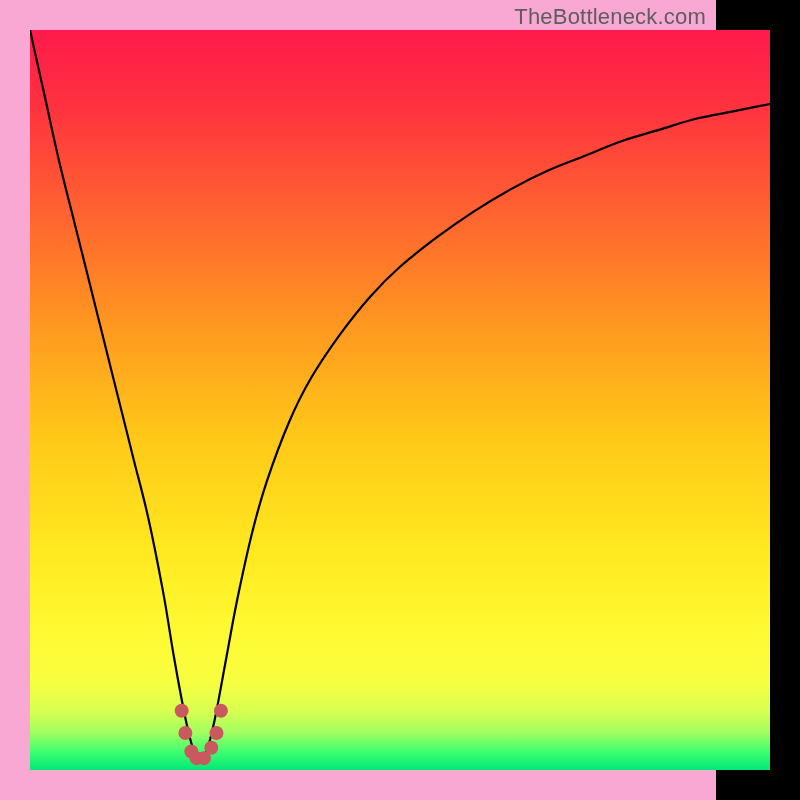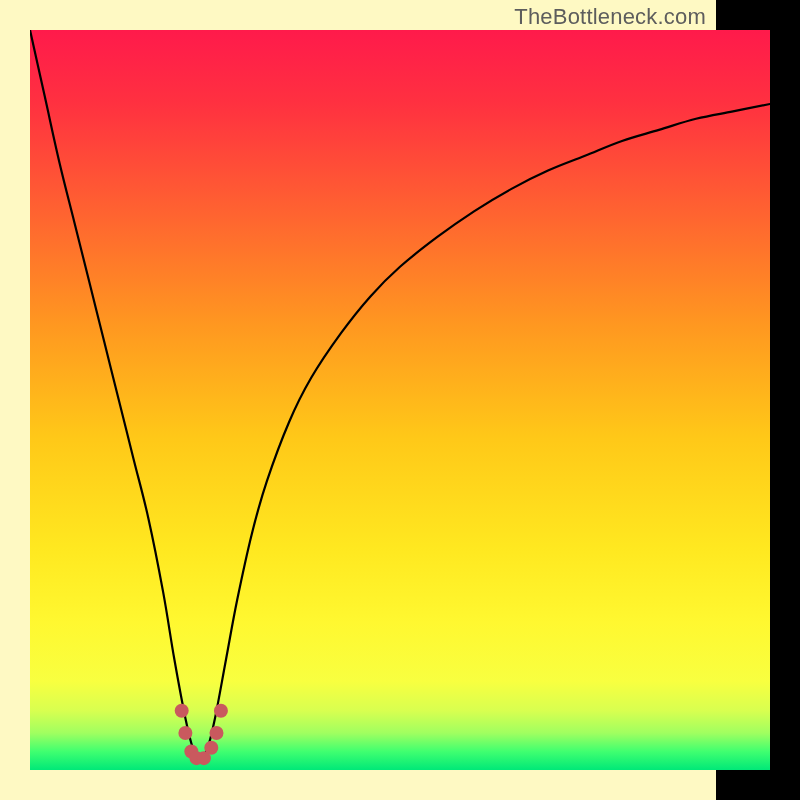--- a/index.html
+++ b/index.html
@@ -9,21 +9,21 @@
     height: 800px;
     overflow: hidden;
     background: #000;
     font-family: Arial, Helvetica, sans-serif;
   }
   .frame {
     position: absolute;
     left: 0; top: 0;
     width: 716px;
     height: 800px;
-    background: #fef9c3;
+    background: #f9a8d4;
   }
   .plot-area {
     position: absolute;
     left: 30px;
     top: 30px;
     width: 740px;
     height: 740px;
     overflow: hidden;
   }
   .plot-area svg {

